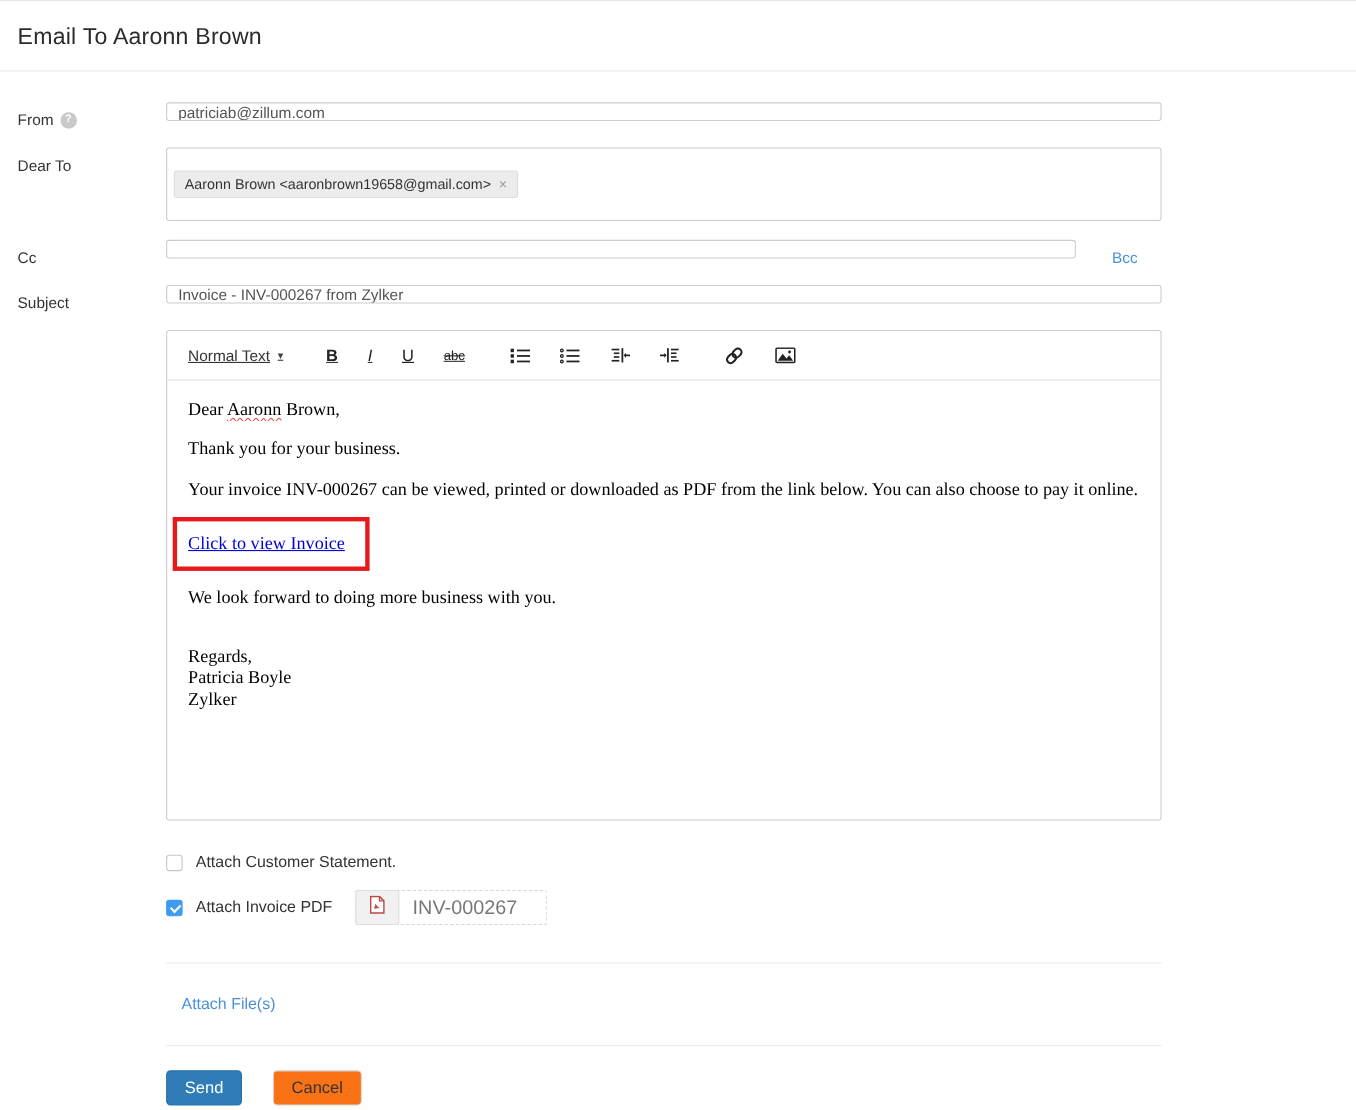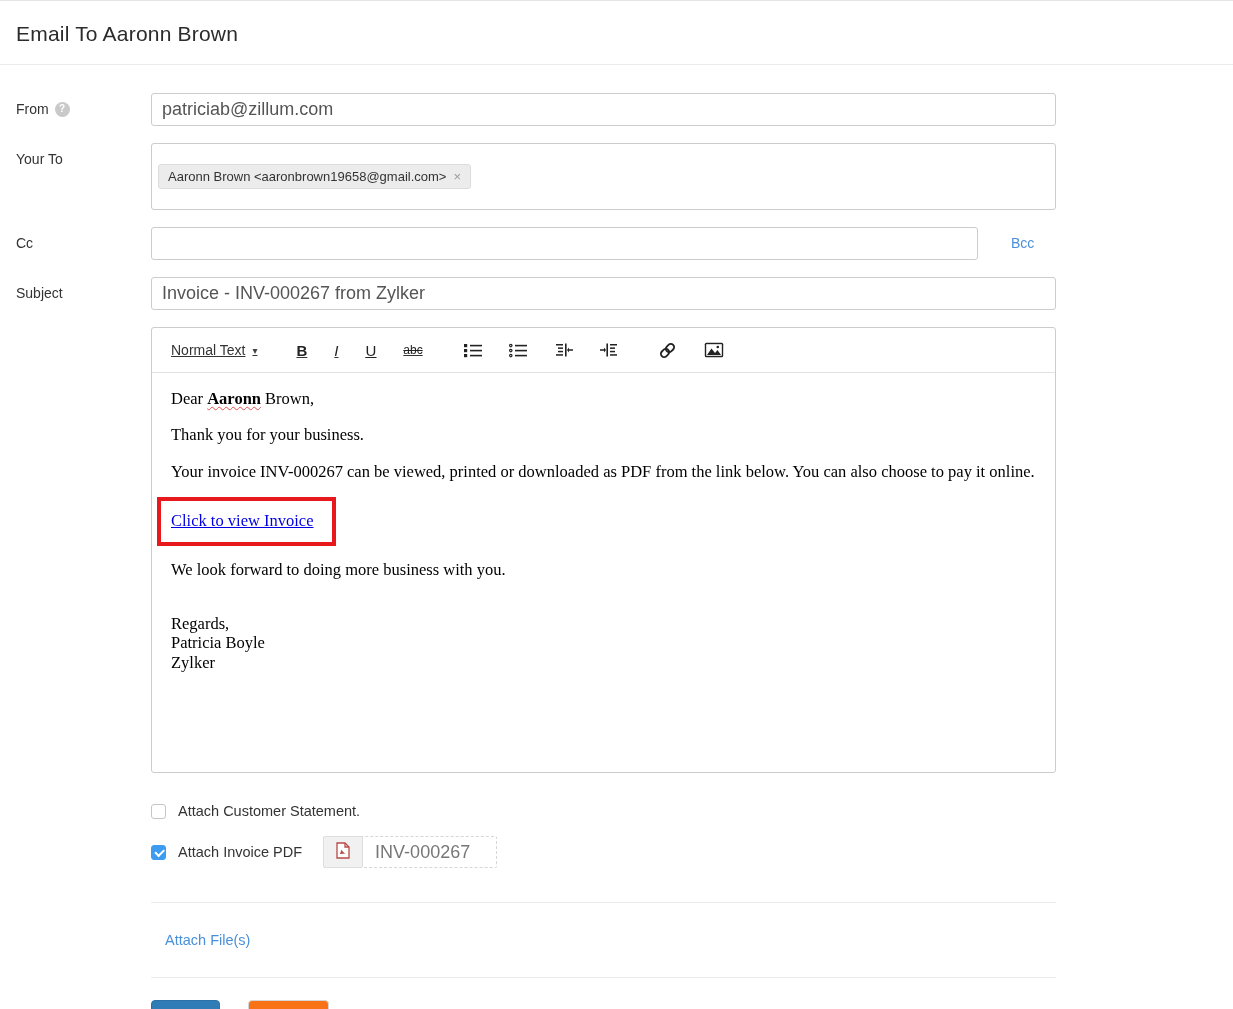--- a/index.html
+++ b/index.html
@@ -38,25 +38,25 @@
   .help-icon {
     width: 15px; height: 15px;
     background: #c9c9c9;
     color: #fff;
     border-radius: 50%;
     font-size: 10px; font-weight: bold;
     display: inline-flex; align-items: center; justify-content: center;
     line-height: 1;
   }
   .text-input {
-    width: 905px; height: 33px;
+    width: 905px; height: 17px;
     border: 1px solid #ccc;
     border-radius: 3px;
     padding: 0 10px;
-    font-size: 18px;
+    font-size: 14px;
     color: #555;
     font-family: "Liberation Sans", sans-serif;
     background: #fff;
     outline: none;
   }
   .cc-input { width: 827px; }
   .bcc-link {
     margin-left: 33px;
     padding-top: 8px;
     font-size: 14px;
@@ -132,21 +132,20 @@
     cursor: text;
     overflow: hidden;
   }
   .editor-body p { margin-bottom: 19px; line-height: 1.05; }
   .spellcheck {
     text-decoration: underline;
     text-decoration-style: wavy;
     text-decoration-color: #e05252;
     text-decoration-thickness: 1px;
     text-underline-offset: 2px;
-    font-weight: bold;
   }
   .red-annotation {
     display: inline-block;
     border: 4px solid #e8191d;
     padding: 10px 18px 11px 10px;
     margin: -2px 0 15px -14px;
   }
   .invoice-link {
     color: #0000e0;
     text-decoration: underline;
@@ -255,21 +254,21 @@
   <div class="form-row">
     <div class="form-label">
       <span>From</span>
       <span class="help-icon">?</span>
     </div>
     <input class="text-input" type="text" value="patriciab@zillum.com" style="">
   </div>
 
   <div class="form-row">
     <div class="form-label">
-      <span>Your To</span>
+      <span>Dear To</span>
     </div>
     <div class="chip-box">
       <span class="recipient-chip">
           <span>Aaronn Brown &lt;aaronbrown19658@gmail.com&gt;</span>
           <span class="chip-close">×</span>
         </span>
     </div>
   </div>
 
   <div class="form-row">

